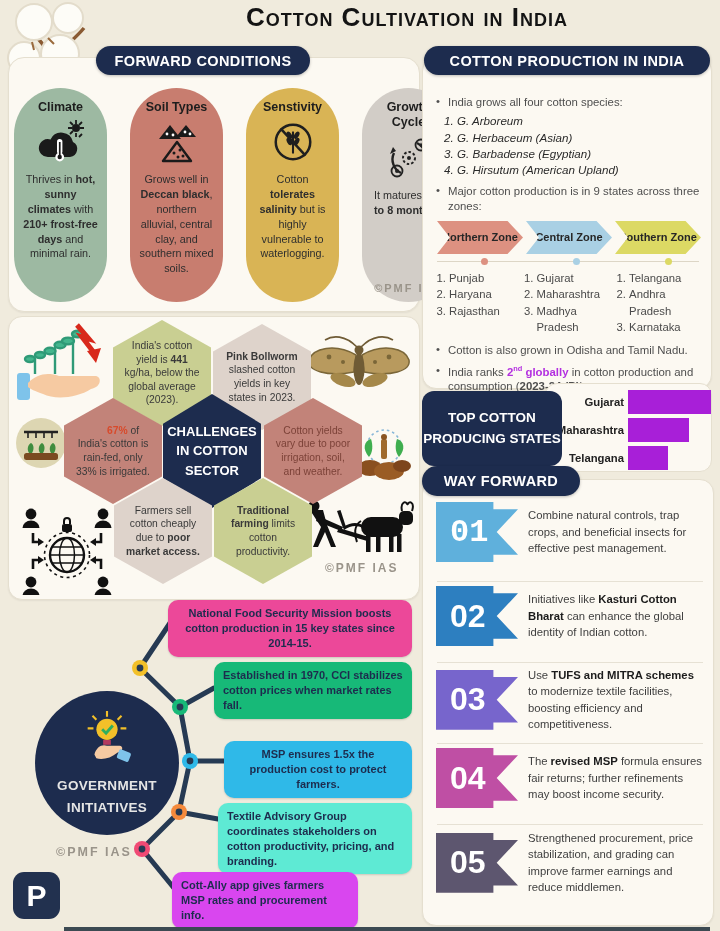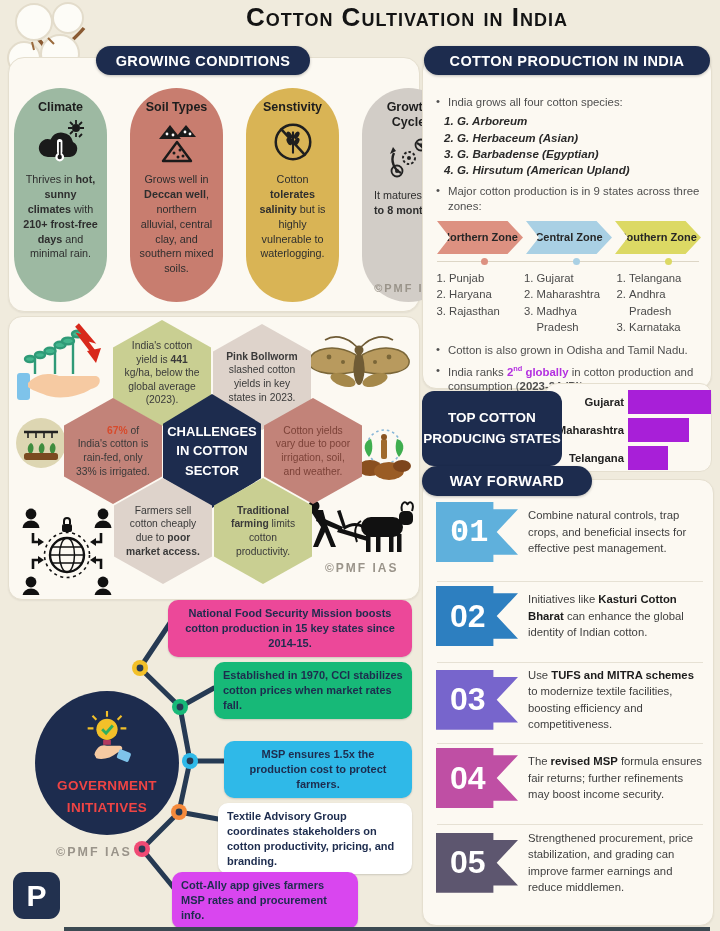--- a/index.html
+++ b/index.html
@@ -26,21 +26,21 @@
   
   .hex{position:absolute;width:98px;height:106px;clip-path:polygon(50% 0%,100% 26%,100% 74%,50% 100%,0% 74%,0% 26%);
        display:flex;align-items:center;justify-content:center;text-align:center;padding:10px 9px;box-sizing:border-box;
        font-size:10.3px;line-height:1.32;color:#3a3a3a;}
   .hex-olive{background:#c9cf92;} .hex-beige{background:#ded3cb;} .hex-rose{background:#c28379;}
   .hex-navy{background:#1d2c4e;color:#fff;font-weight:bold;font-size:13px;line-height:1.5;}
   
   .bul{position:relative;padding-left:13px;font-size:11.4px;color:#4e4e4e;line-height:1.32;margin-top:5px;}
   .bul::before{content:"•";position:absolute;left:1px;top:-1px;color:#4e4e4e;}
   ol.species{margin:3px 0 2px 6px;padding-left:16px;font-size:11.6px;}
-  ol.species li{font-weight:bold;font-style:italic;color:#2a2a2a;line-height:1.42;}
+  ol.species li{font-weight:normal;font-style:italic;color:#2a2a2a;line-height:1.42;}
   .zones-row{display:flex;gap:3px;margin:7px 0 0 2px;}
   .chev{width:88px;height:33px;clip-path:polygon(0 0,82% 0,100% 50%,82% 100%,0 100%,15% 50%);
         display:flex;align-items:center;justify-content:center;text-align:center;
         font-weight:bold;font-size:11px;line-height:1.15;color:#262626;}
   .z-n{background:#dd9181;} .z-c{background:#a9d0e4;} .z-s{background:#dcd964;}
   .dotline{position:relative;height:10px;margin:3px 2px 0 2px;}
   .dotline .ln{position:absolute;left:0;right:0;top:4px;height:1px;background:#ddd6c6;}
   .zdot{position:absolute;top:1px;width:7px;height:7px;border-radius:50%;}
   .states-row{display:flex;margin-top:3px;}
   ol.states{margin:0;padding-left:14px;font-size:11.3px;color:#4a4a4a;line-height:1.45;}
@@ -59,24 +59,24 @@
           display:flex;align-items:center;justify-content:flex-start;padding-left:14px;box-sizing:border-box;
           clip-path:polygon(0 0,70% 0,70% 12%,100% 12%,74% 50%,100% 88%,70% 88%,70% 100%,0 100%);}
   .wf-tx{font-size:11.3px;line-height:1.45;color:#3f3f3f;margin-left:10px;width:178px;}
   .wf-tx b{color:#1c1c1c;}
   .wf1{background:#5fb0dc;font-family:Liberation Mono, monospace;} .wf2{background:#2d7fc0;} .wf3{background:#7765cc;} .wf4{background:#bf4fa4;} .wf5{background:#5d566f;}
   .wf-sep{position:absolute;left:14px;right:10px;height:1px;background:#e6e1d4;}
   
   .gov-box{position:absolute;border-radius:10px;padding:6px 9px;box-sizing:border-box;
            font-size:11px;font-weight:bold;color:#1d2c4e;line-height:1.35;box-shadow:0 1px 2px rgba(0,0,0,.15);}
   .gb-yellow{background:#ec4899;} .gb-green{background:#17b978;} .gb-blue{background:#2fb9e8;}
-  .gb-orange{background:#ffffff;} .gb-pink{background:#d946ef;}
+  .gb-orange{background:#5eead4;} .gb-pink{background:#d946ef;}
   #gov-circle{position:absolute;left:35px;top:691px;width:144px;height:144px;border-radius:50%;background:#1d2c4e;
               display:flex;flex-direction:column;align-items:center;justify-content:flex-start;padding-top:18px;box-sizing:border-box;}
-  #gov-title{color:#ef4444;font-weight:bold;font-size:13.5px;text-align:center;width:120px;line-height:1.6;margin-top:2px;letter-spacing:.3px;}
+  #gov-title{color:#e5e5e5;font-weight:bold;font-size:13.5px;text-align:center;width:120px;line-height:1.6;margin-top:2px;letter-spacing:.3px;}
   #plogo{position:absolute;left:13px;top:872px;width:47px;height:47px;background:#22314f;border-radius:11px;
          display:flex;align-items:center;justify-content:center;color:#fff;font-weight:bold;font-size:30px;}
   #bottom-line{position:absolute;left:64px;right:10px;bottom:0px;height:4px;background:#3c4a52;}
   b{font-weight:bold;}
 </style>
 </head>
 <body>
 
 <div id="page">
 
@@ -91,21 +91,21 @@
           <circle cx="38" cy="88" r="15"></circle>
       </g>
       <g stroke="#9a6a3d" stroke-width="2">
         <path d="M44 38l6 6M28 42l2 8M52 72l4 6"></path>
       </g>
     </svg>
   </div>
   <div id="title">Cotton Cultivation in India</div>
 
   <div class="panel" style="left:8px;top:57px;width:410px;height:253px;"></div>
-  <div class="pill" style="left:96px;top:46px;width:214px;height:29px;">GROWING CONDITIONS</div>
+  <div class="pill" style="left:96px;top:46px;width:214px;height:29px;">FORWARD CONDITIONS</div>
 
   <div class="cards">
     <div class="capsule cap-climate">
       <div class="ct">Climate</div>
       <div class="ic">
         <svg width="50" height="46" viewBox="0 0 50 46">
           <g stroke="#1a1a1a" stroke-width="1.8" fill="none">
             <path d="M40 1v4M40 14v4M32 9h4M44 9h4M34 3l3 3M46 3l-3 3M34 15l3-3M46 15l-3 3"></path>
           </g>
           <circle cx="40" cy="9" r="4" fill="#1a1a1a"></circle>
@@ -134,21 +134,21 @@
             <path d="M11 42 L25 23 L39 42 Z" fill="none" stroke="#1a1a1a" stroke-width="2.4"></path>
             <g fill="#1a1a1a">
                 <circle cx="22" cy="34" r="1.5"></circle>
                 <circle cx="28" cy="31" r="1.5"></circle>
                 <circle cx="26" cy="38" r="1.5"></circle>
                 <circle cx="31" cy="37" r="1.5"></circle>
               </g>
           </g>
         </svg>
       </div>
-      <div class="tx"><span>Grows well in </span><b>Deccan well</b><span>, northern alluvial, central clay, and southern mixed soils.</span></div>
+      <div class="tx"><span>Grows well in </span><b>Deccan black</b><span>, northern alluvial, central clay, and southern mixed soils.</span></div>
     </div>
     <div class="capsule cap-sens">
       <div class="ct">Senstivity</div>
       <div class="ic">
         <svg width="46" height="46" viewBox="0 0 44 44">
           <circle cx="22" cy="22" r="16.5" fill="none" stroke="#1f1f1f" stroke-width="2.4"></circle>
           <path d="M22 12v21" stroke="#1f1f1f" stroke-width="2"></path>
           <g fill="#1f1f1f">
             <ellipse cx="18.5" cy="15.5" rx="2.2" ry="3.8" transform="rotate(-30 18.5 15.5)"></ellipse>
             <ellipse cx="25.5" cy="15.5" rx="2.2" ry="3.8" transform="rotate(30 25.5 15.5)"></ellipse>
@@ -459,16 +459,16 @@
     <div class="wf-item" style="top:268px;">
       <div class="wf-num wf4">04</div>
       <div class="wf-tx"><span>The </span><b>revised MSP</b><span> formula ensures fair returns; further refinements may boost income security.</span></div>
     </div>
     <div class="wf-sep" style="top:344px;"></div>
     <div class="wf-item" style="top:350px;">
       <div class="wf-num wf5">05</div>
       <div class="wf-tx"><span>Strengthened procurement, price stabilization, and grading can improve farmer earnings and reduce middlemen.</span></div>
     </div>
   </div>
-  <div class="pill" style="left:422px;top:466px;width:170px;height:30px;">WAY FORWARD</div>
+  <div class="pill" style="left:422px;top:466px;width:158px;height:30px;">WAY FORWARD</div>
 
   <div id="bottom-line"></div>
 </div>
 
 </body></html>

